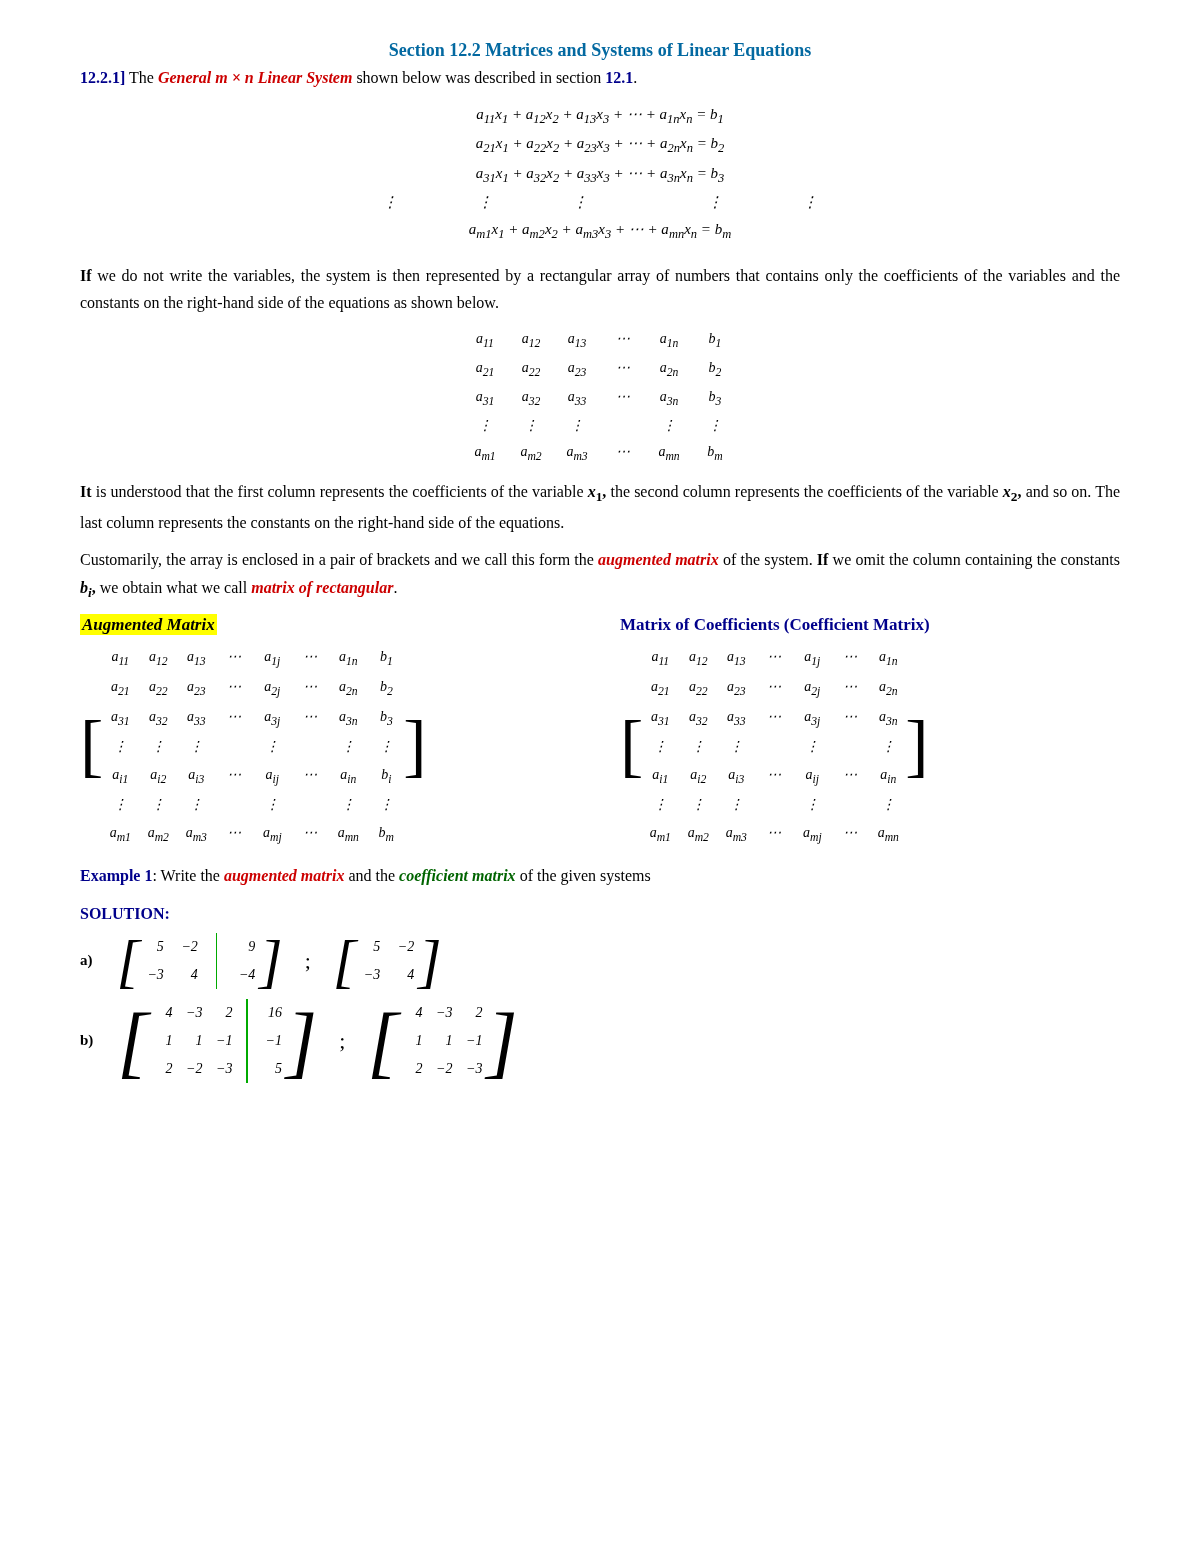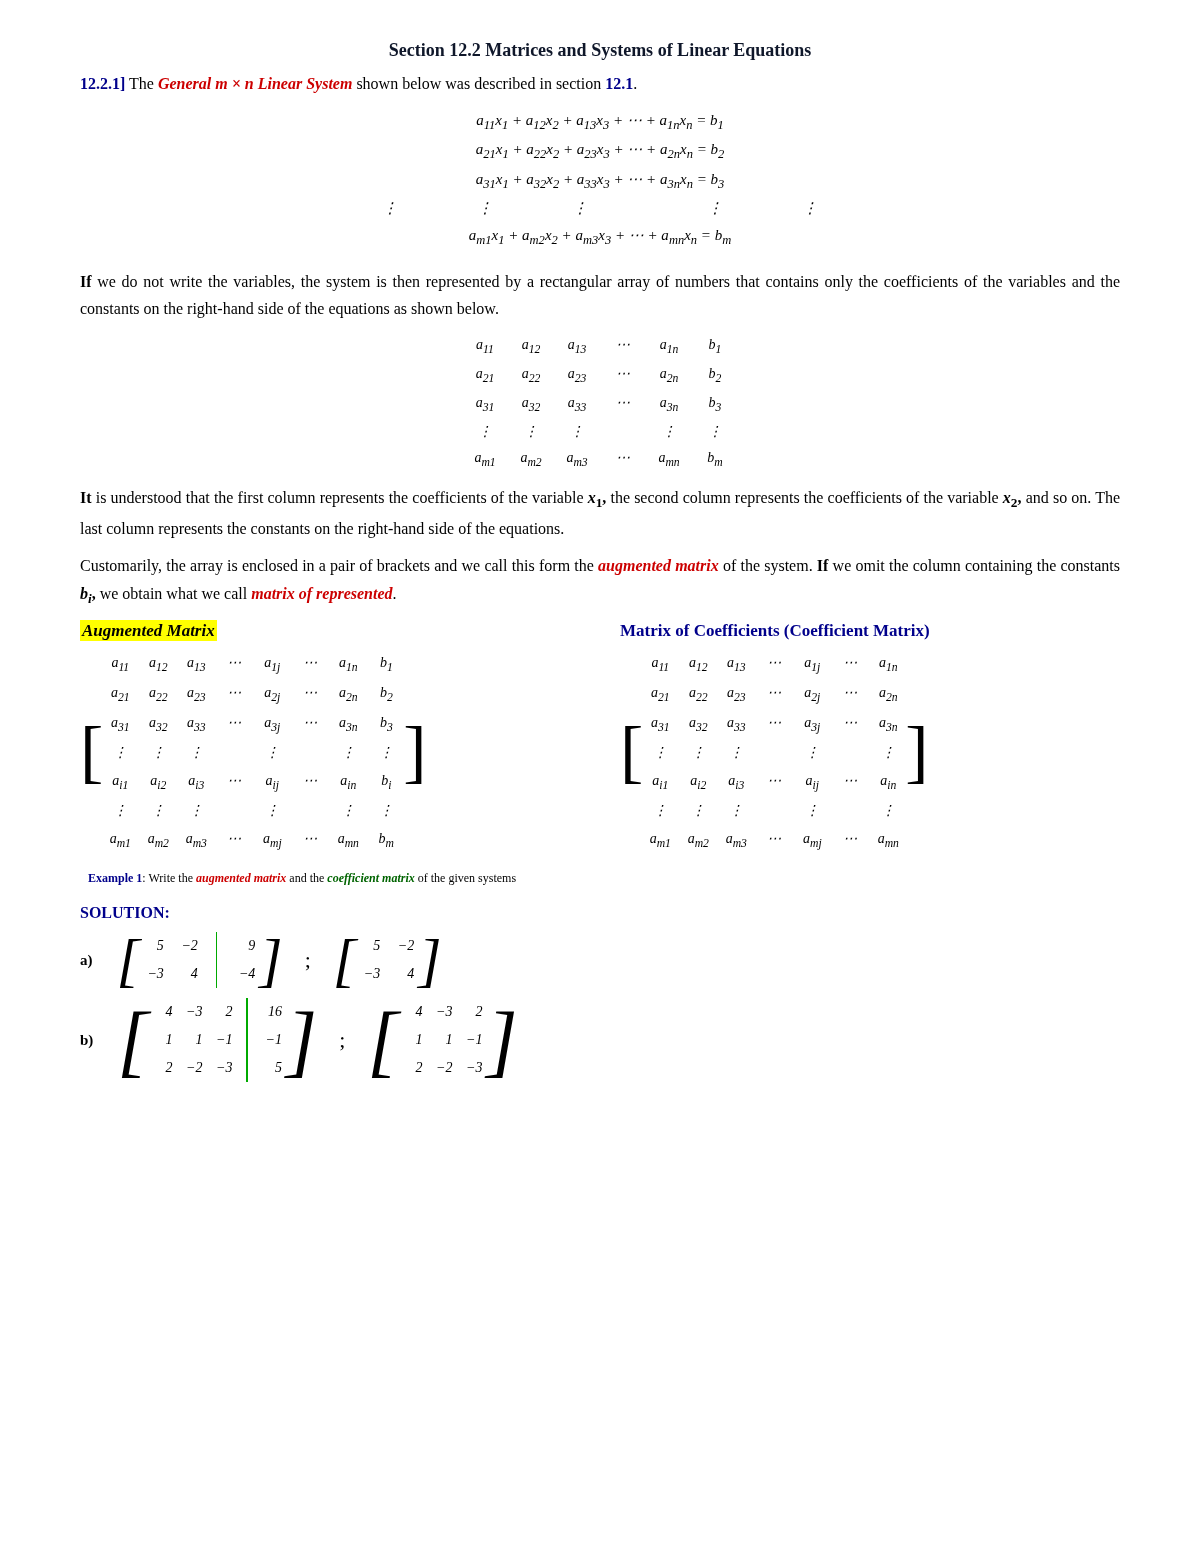--- a/index.html
+++ b/index.html
@@ -8,23 +8,23 @@
       font-family: "Times New Roman", Times, serif;
       font-size: 16px;
       color: #000;
       width: 1200px;
       min-height: 1553px;
       padding: 40px 80px;
     }
     .section-title {
       text-align: center;
       font-weight: bold;
-      color: #0f172a;
+      color: #0369a1;
       font-size: 18px;
-      margin-bottom: 10px;
+      margin-bottom: 4px;
     }
     .problem-line {
       font-size: 16px;
       margin-bottom: 8px;
       line-height: 1.6;
     }
     .bold-blue { color: #00008B; font-weight: bold; }
     .italic-bold-red { color: #cc0000; font-weight: bold; font-style: italic; }
     .italic-bold-green { color: #006400; font-weight: bold; font-style: italic; }
     .equations-block {
@@ -67,22 +67,22 @@
       gap: 12px;
       font-style: italic;
       font-size: 14px;
       line-height: 2;
     }
     .bmat-cell {
       min-width: 26px;
       text-align: center;
     }
     .example-title {
-      font-size: 12px;
-      margin: 14px 0 6px 8px;
+      font-size: 16px;
+      margin: 14px 0 6px 0;
       line-height: 1.6;
     }
     .example-bold { font-weight: bold; color: #00008B; }
     .sub-problems {
       display: flex;
       gap: 60px;
       margin: 6px 0;
     }
     .sub-block { flex: 1; }
     .red-eqn { color: #cc0000; font-weight: bold; font-style: italic; font-size: 15px; line-height: 1.8; }
@@ -205,21 +205,21 @@
 </div>
 
 <div class="paragraph">
   <b>It</b> is understood that the first column represents the coefficients of the variable <b><i>x</i><sub>1</sub>,</b> the second column represents the coefficients of the variable <b><i>x</i><sub>2</sub>,</b> and so on. The last column represents the constants on the right-hand side of the equations.
 </div>
 
 <div class="paragraph">
   Customarily, the array is enclosed in a pair of brackets and we call this form the
   <span class="italic-bold-red">augmented matrix</span>
   of the system. <b>If</b> we omit the column containing the constants <b><i>b<sub>i</sub></i>,</b>
-  we obtain what we call <span class="italic-bold-red">matrix of represented</span>.
+  we obtain what we call <span class="italic-bold-red">matrix of rectangular</span>.
 </div>
 
 <div class="two-col-layout">
 
   <div class="col-half">
     <div style="margin-bottom:8px;">
       <span style="background:#ffff00; font-weight:bold; font-style:italic; font-size:17px; color:#000; padding:1px 2px;">Augmented Matrix</span>
     </div>
     <div class="large-bracket">
       <span class="lb">[</span>

